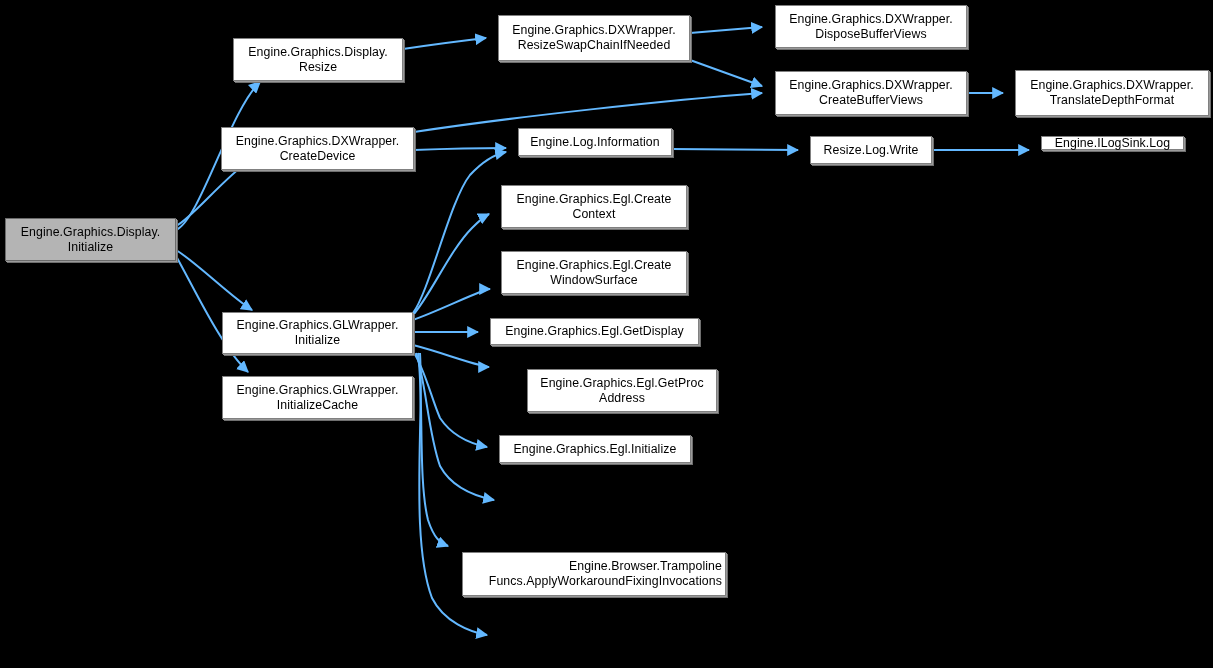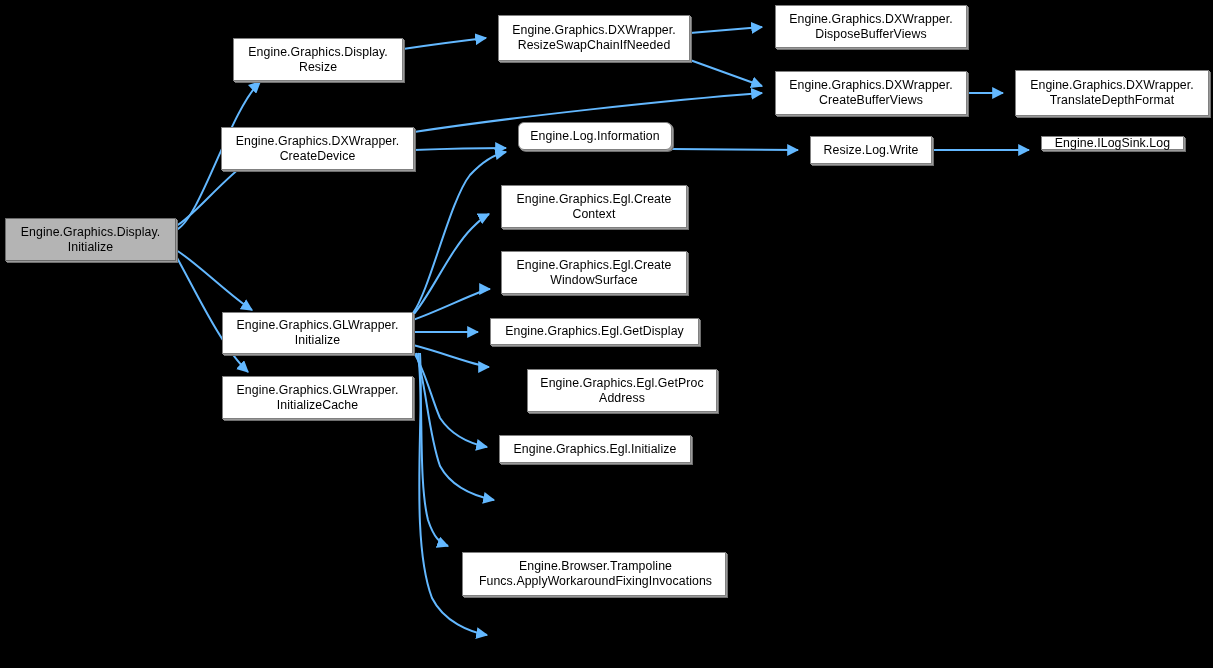--- a/index.html
+++ b/index.html
@@ -113,21 +113,21 @@
 DisposeBufferViews</span>
     </div>
     <div class="node" style="left: 775px; top: 71px; width: 192px; height: 44px;">
       <span class="node-label">Engine.Graphics.DXWrapper.
 CreateBufferViews</span>
     </div>
     <div class="node" style="left: 1015px; top: 70px; width: 194px; height: 46px;">
       <span class="node-label">Engine.Graphics.DXWrapper.
 TranslateDepthFormat</span>
     </div>
-    <div class="node" style="left: 518px; top: 122px; width: 154px; height: 28px; border-radius: 6px;">
+    <div class="node" style="left: 518px; top: 128px; width: 154px; height: 28px;">
       <span class="node-label">Engine.Log.Information</span>
     </div>
     <div class="node" style="left: 810px; top: 136px; width: 122px; height: 28px;">
       <span class="node-label">Resize.Log.Write</span>
     </div>
     <div class="node" style="left: 1041px; top: 136px; width: 143px; height: 14px;">
       <span class="node-label">Engine.ILogSink.Log</span>
     </div>
     <div class="node" style="left: 501px; top: 185px; width: 186px; height: 43px;">
       <span class="node-label">Engine.Graphics.Egl.Create
@@ -141,16 +141,16 @@
       <span class="node-label">Engine.Graphics.Egl.GetDisplay</span>
     </div>
     <div class="node" style="left: 500px; top: 369px; width: 190px; height: 43px; margin-left: 27px;">
       <span class="node-label">Engine.Graphics.Egl.GetProc
 Address</span>
     </div>
     <div class="node" style="left: 499px; top: 435px; width: 192px; height: 28px;">
       <span class="node-label">Engine.Graphics.Egl.Initialize</span>
     </div>
     <div class="node" style="left: 462px; top: 552px; width: 264px; height: 44px; justify-content: flex-start; text-align: left; padding-left: 6px;">
-      <span class="node-label" style="text-align: center;">Engine.Browser.Trampoline
+      <span class="node-label" style="text-align: right;">Engine.Browser.Trampoline
 Funcs.ApplyWorkaroundFixingInvocations</span>
     </div>
   </div>
 
 </body></html>

